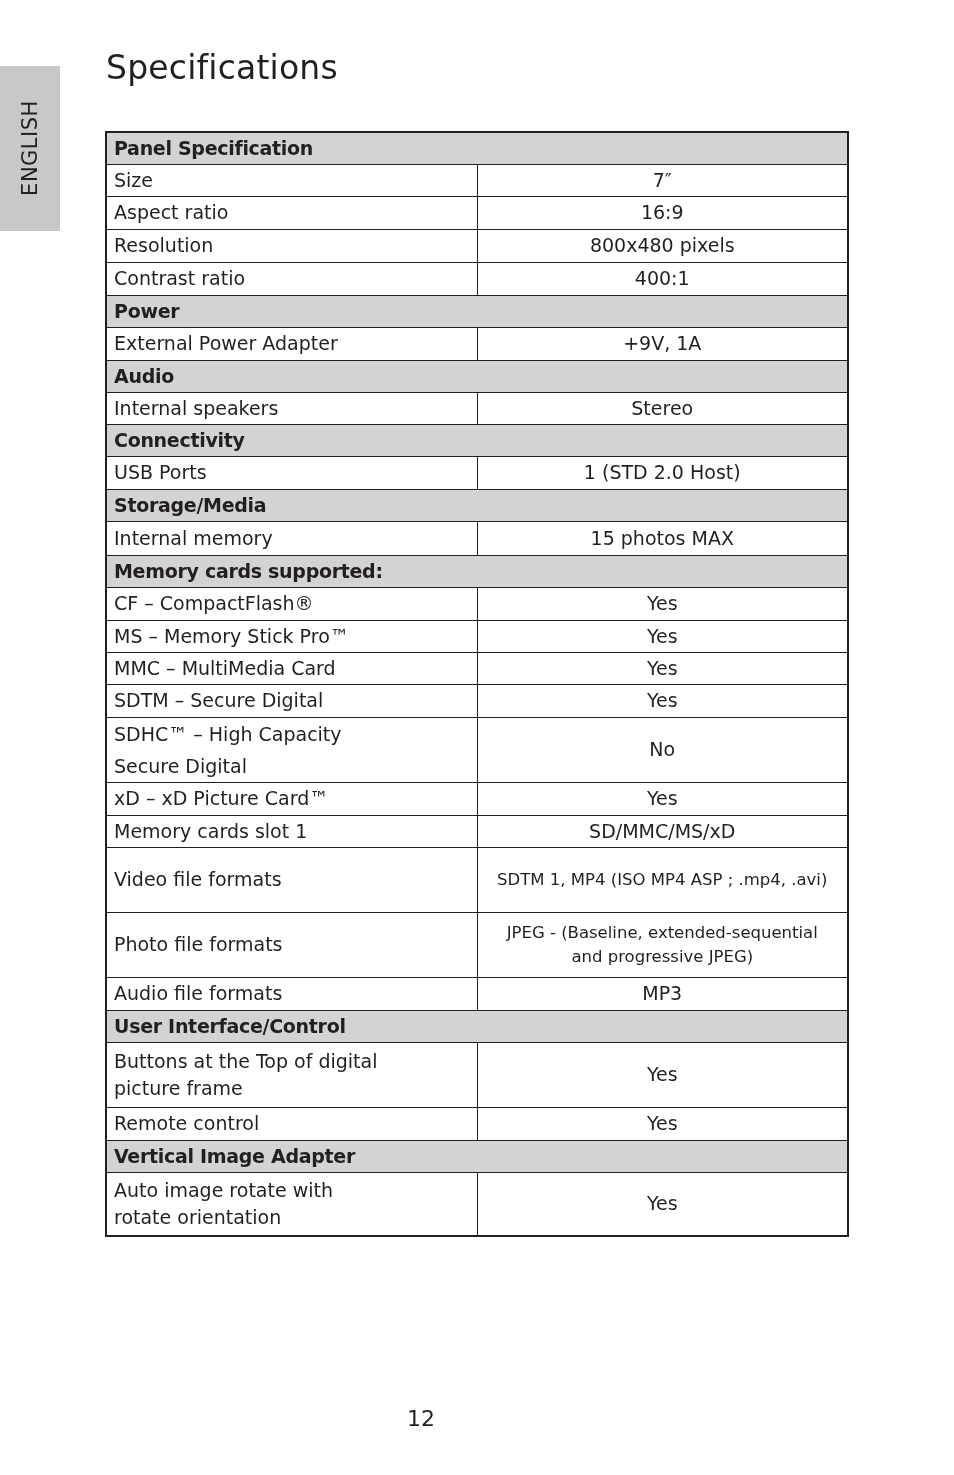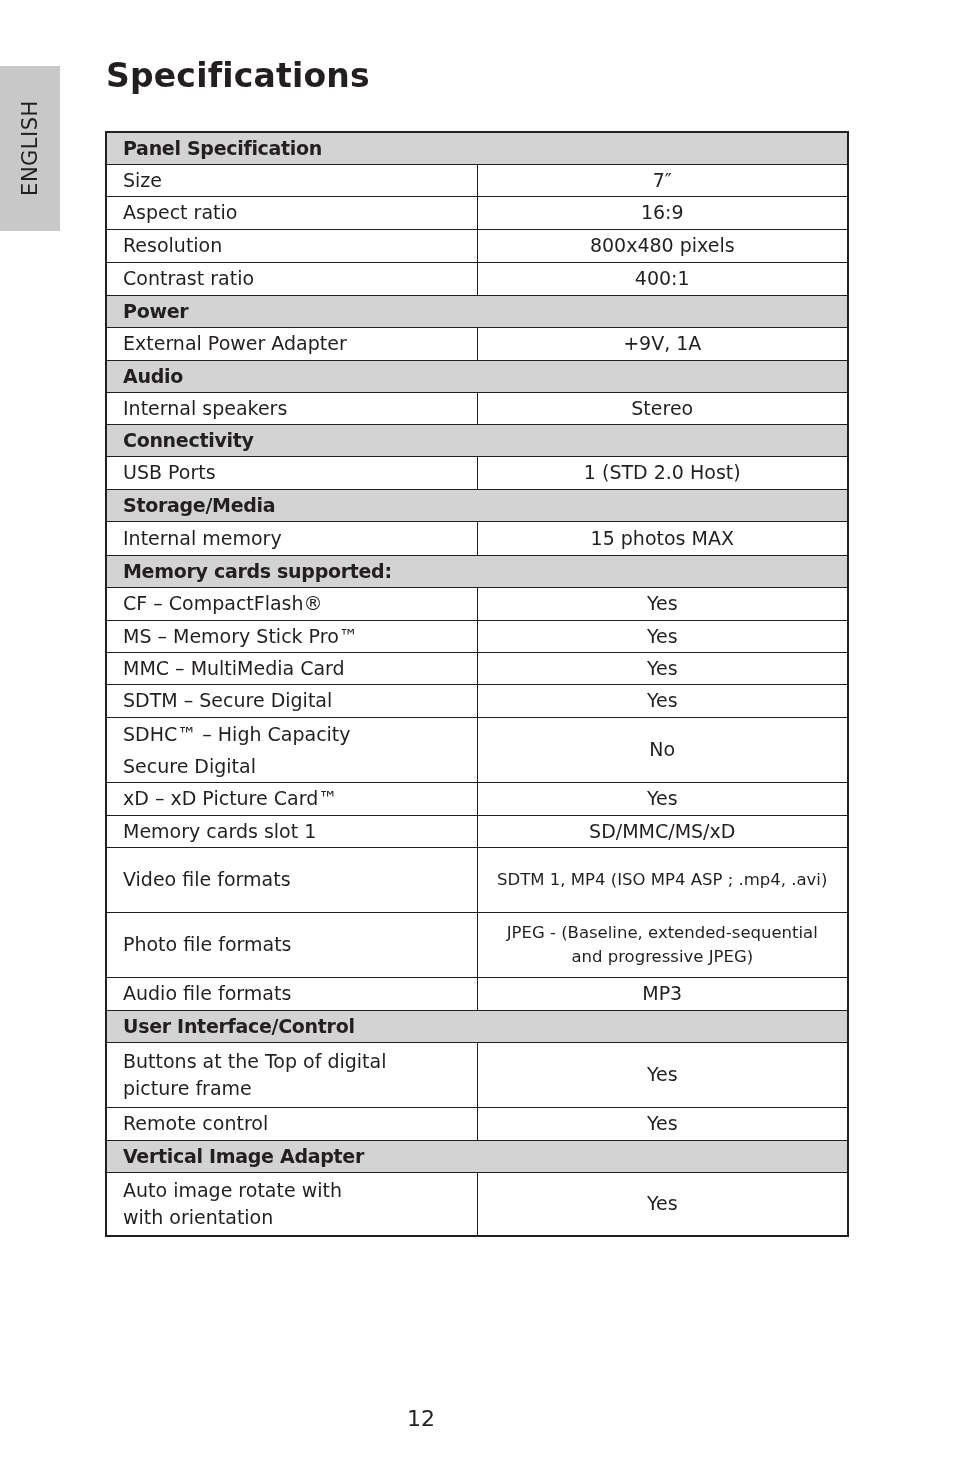--- a/index.html
+++ b/index.html
@@ -1,24 +1,24 @@
 <!DOCTYPE html>
 <html><head>
 <meta charset="utf-8">
 <style>
   html, body { margin:0; padding:0; background:#ffffff; }
   body { width:954px; height:1475px; position:relative; overflow:hidden;
          font-family:"DejaVu Sans", sans-serif; color:#231f20; }
   .lang-tab { position:absolute; left:0; top:66px; width:60px; height:165px; background:#c8c8c8; }
   .lang-tab span { position:absolute; left:30px; top:82px; transform:translate(-50%,-50%) rotate(-90deg);
          font-size:21px; letter-spacing:0.5px; color:#231f20; white-space:nowrap; }
-  .title { position:absolute; left:106px; top:56px; font-size:33px; font-weight:bold; margin:0; letter-spacing:0.2px; }
+  .title { position:absolute; left:106px; top:48px; font-size:33px; font-weight:normal; margin:0; letter-spacing:0.2px; }
   table.spec { position:absolute; left:105px; top:131px; width:744px; border-collapse:collapse;
          border:2.5px solid #231f20; table-layout:fixed; }
-  table.spec td { border:1.5px solid #231f20; padding:0 16px; font-size:19px; line-height:27px; vertical-align:middle; }
+  table.spec td { border:1.5px solid #231f20; padding:0 7px; font-size:19px; line-height:27px; vertical-align:middle; }
   td.label { width:338px; }
   td.value { text-align:center; }
   td.value.small { font-size:16.5px; line-height:24px; }
   tr.section td { background:#d3d3d3; font-weight:bold; font-size:19px; letter-spacing:-0.3px; }
   .page-num { position:absolute; left:0; width:842px; top:1406px; text-align:center; font-size:22px; }
 </style>
 </head>
 <body>
 
 <div class="lang-tab">
@@ -147,20 +147,20 @@
       <td class="label">Remote control</td>
       <td class="value">Yes</td>
     </tr>
 
     <tr class="section" style="height:32px">
       <td colspan="2">Vertical Image Adapter</td>
     </tr>
     <tr style="height:64px">
       <td class="label">
         <div>Auto image rotate with</div>
-        <div>with orientation</div>
+        <div>rotate orientation</div>
       </td>
       <td class="value">Yes</td>
     </tr>
   </tbody>
 </table>
 
 <div class="page-num">12</div>
 
 </body></html>

